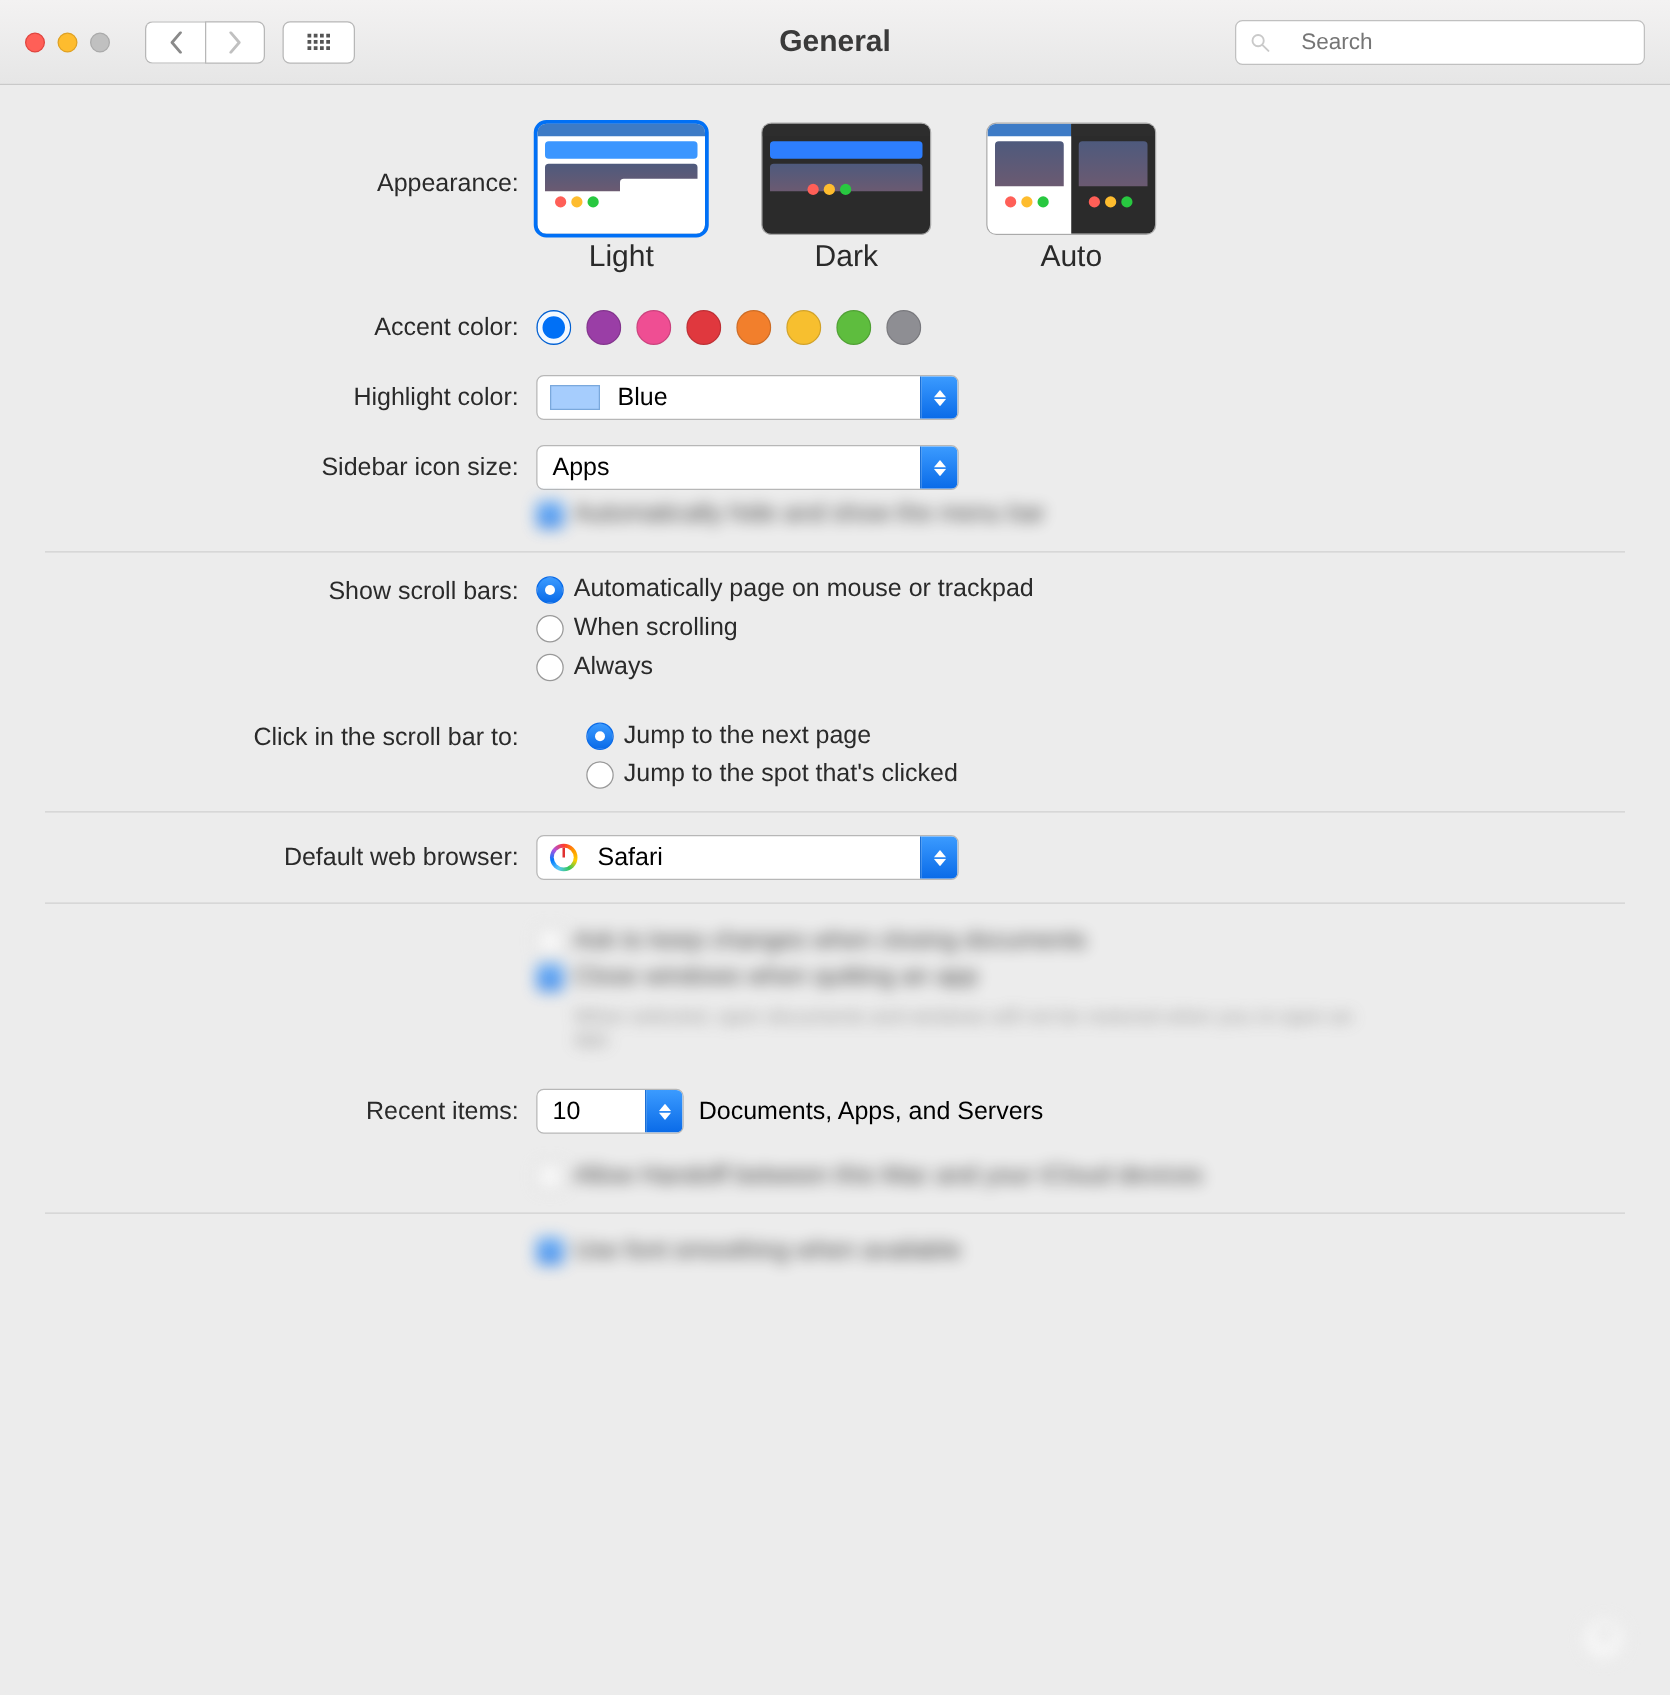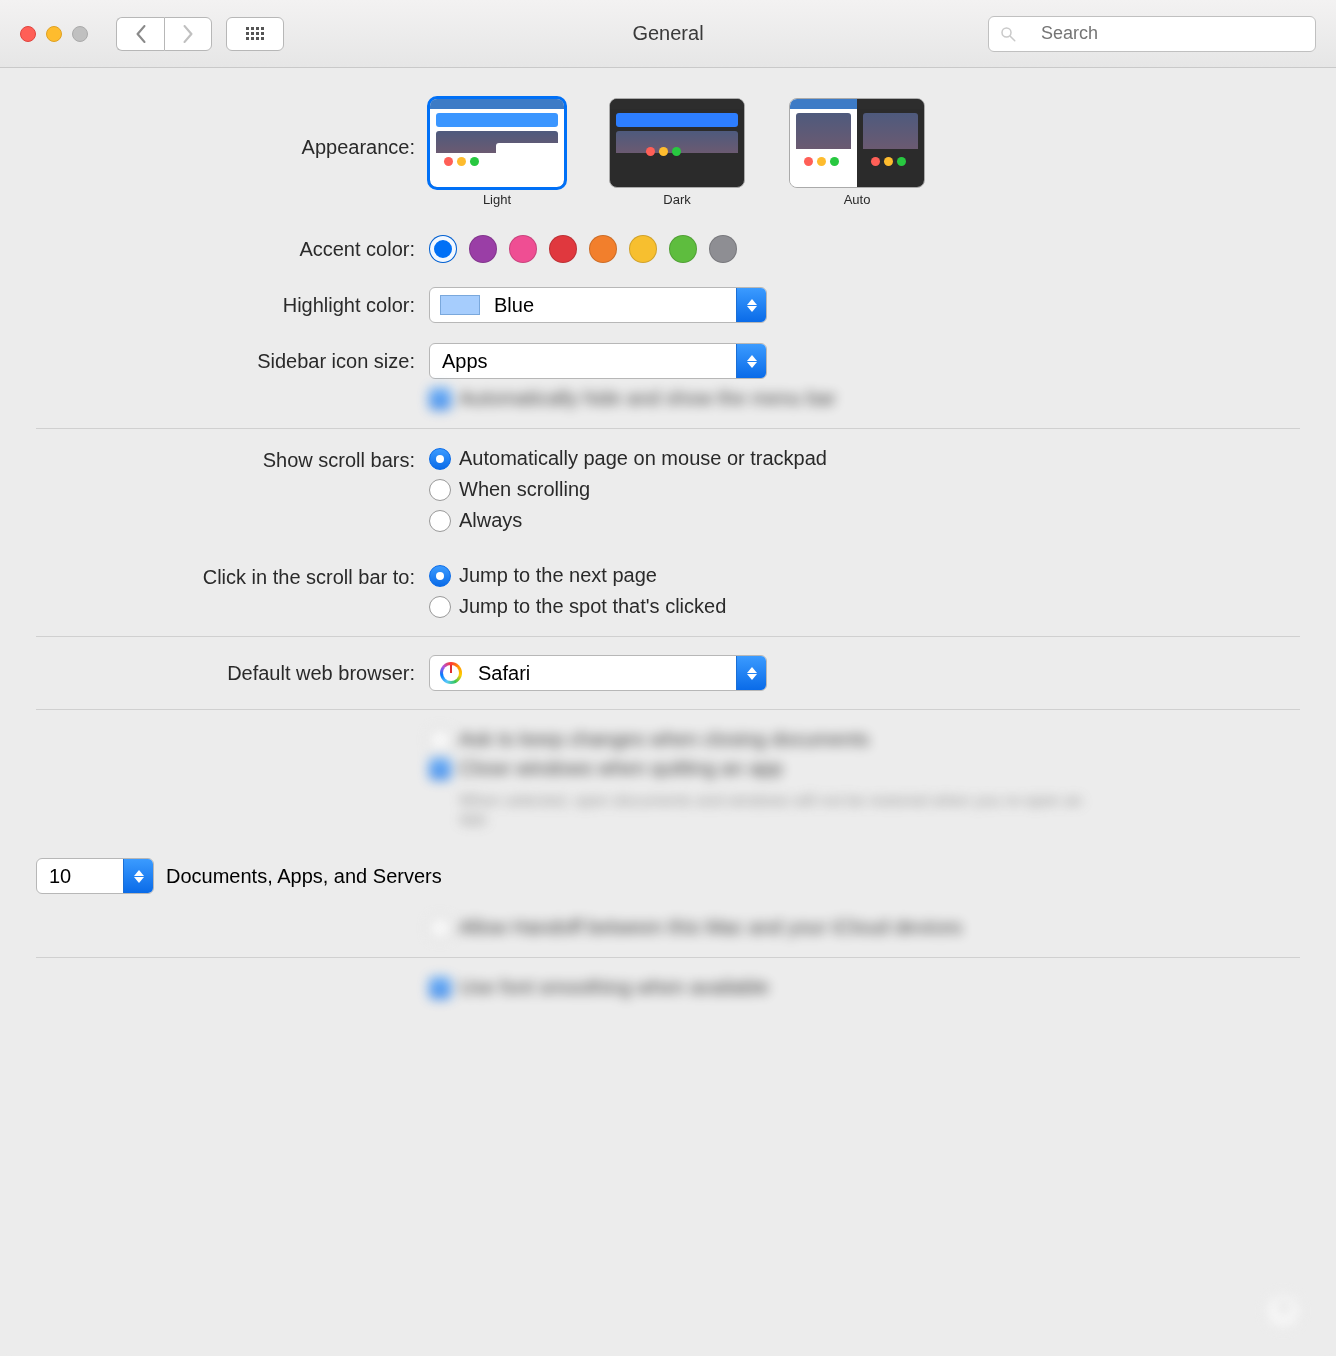--- a/index.html
+++ b/index.html
@@ -38,21 +38,21 @@
 .nav-btn:first-child { border-radius:6px 0 0 6px; border-right:none;}
 .nav-btn:last-child  { border-radius:0 6px 6px 0;}
 .grid-btn {
   width:58px; height:34px; background:#fff; border:1px solid #b7b7b7; border-radius:6px;
   display:flex; align-items:center; justify-content:center;
 }
 .grid-icon { display:grid; grid-template-columns:repeat(4,3px); grid-template-rows:repeat(3,3px); gap:2px;}
 .grid-icon span { background:#555; width:3px;height:3px;}
 .title {
   position:absolute; left:50%; transform:translateX(-50%);
-  font-size:20px; font-weight:400; color:#3a3a3a;
+  font-size:24px; font-weight:700; color:#3a3a3a;
 }
 .search-box {
   margin-left:auto; width:328px; height:36px; background:#fff; border:1px solid #c0c0c0;
   border-radius:6px; display:flex; align-items:center; padding:0 10px; gap:24px;
 }
 .search-box svg { width:18px;height:18px; opacity:0.45;}
 .search-box input {
   border:none; outline:none; font-size:18px; color:#999; background:transparent; flex:1;
 }
 .content { padding: 30px 36px 0 36px; }
@@ -63,21 +63,21 @@
 .field-col { flex:1; display:flex; align-items:center; gap:8px; }
 
 .appearance-row { align-items:flex-start; }
 .appearance-row .label-col { padding-top:38px;}
 .theme { display:flex; flex-direction:column; align-items:center; gap:4px; margin-right:36px;}
 .theme-thumb {
   width:136px; height:90px; border-radius:8px; position:relative; overflow:hidden;
   border:1px solid #aaa;
 }
 .theme.selected .theme-thumb { outline:3px solid #0070f6; outline-offset:-1px;}
-.theme-label { font-size:13px; color:#2a2a2a;}
+.theme-label { font-size:24px; color:#2a2a2a;}
 
 .theme-thumb.light { background:#fff;}
 .theme-thumb.dark  { background:#2b2b2b;}
 .theme-thumb.auto  { display:flex;}
 .theme-thumb.auto .half { flex:1; position:relative;}
 .theme-thumb.auto .half.l{ background:#fff;}
 .theme-thumb.auto .half.d{ background:#2b2b2b;}
 .thumb-bar{position:absolute; left:0;top:0;right:0;height:10px;background:#3d7bc6;}
 .theme-thumb.dark .thumb-bar{background:#2d2d2d;}
 .thumb-pill{position:absolute; top:14px;left:6px;right:6px;height:14px;border-radius:3px;background:#3b96ff;}
@@ -340,21 +340,21 @@
             <div class="radio">
               <div class="radio-dot"></div>
               <span>Always</span>
             </div>
           </div>
       </div>
     </div>
 
     <div style="height:26px"></div>
 
-    <div class="row" style="align-items:flex-start;">
+    <div class="row" style="align-items:flex-start;gap:40px;">
       <div class="label-col" style="padding-top:2px;">Click in the scroll bar to:</div>
       <div class="field-col">
         <div class="radio-stack" id="click-radios">
             <div class="radio">
               <div class="radio-dot checked"></div>
               <span>Jump to the next page</span>
             </div>
             <div class="radio">
               <div class="radio-dot"></div>
               <span>Jump to the spot that's clicked</span>
@@ -401,20 +401,21 @@
             <span style="font-size:20px;">Close windows when quitting an app</span>
           </div>
           <div class="note" style="margin-left:30px;max-width:640px;">When selected, open documents and windows will not be restored when you re-open an app.</div>
         </div>
       </div>
     </div>
 
     <div style="height:24px"></div>
 
     <div class="row">
+      <div class="label-col">Recent items:</div>
       <div class="field-col">
         <div class="mac-select small">
           <div class="sel-label">10</div>
           <div class="sel-knob">
             <svg viewBox="0 0 10 6">
                 <path d="M0 6 L5 0 L10 6 Z"></path>
               </svg>
             <svg viewBox="0 0 10 6">
                 <path d="M0 0 L5 6 L10 0 Z"></path>
               </svg>

